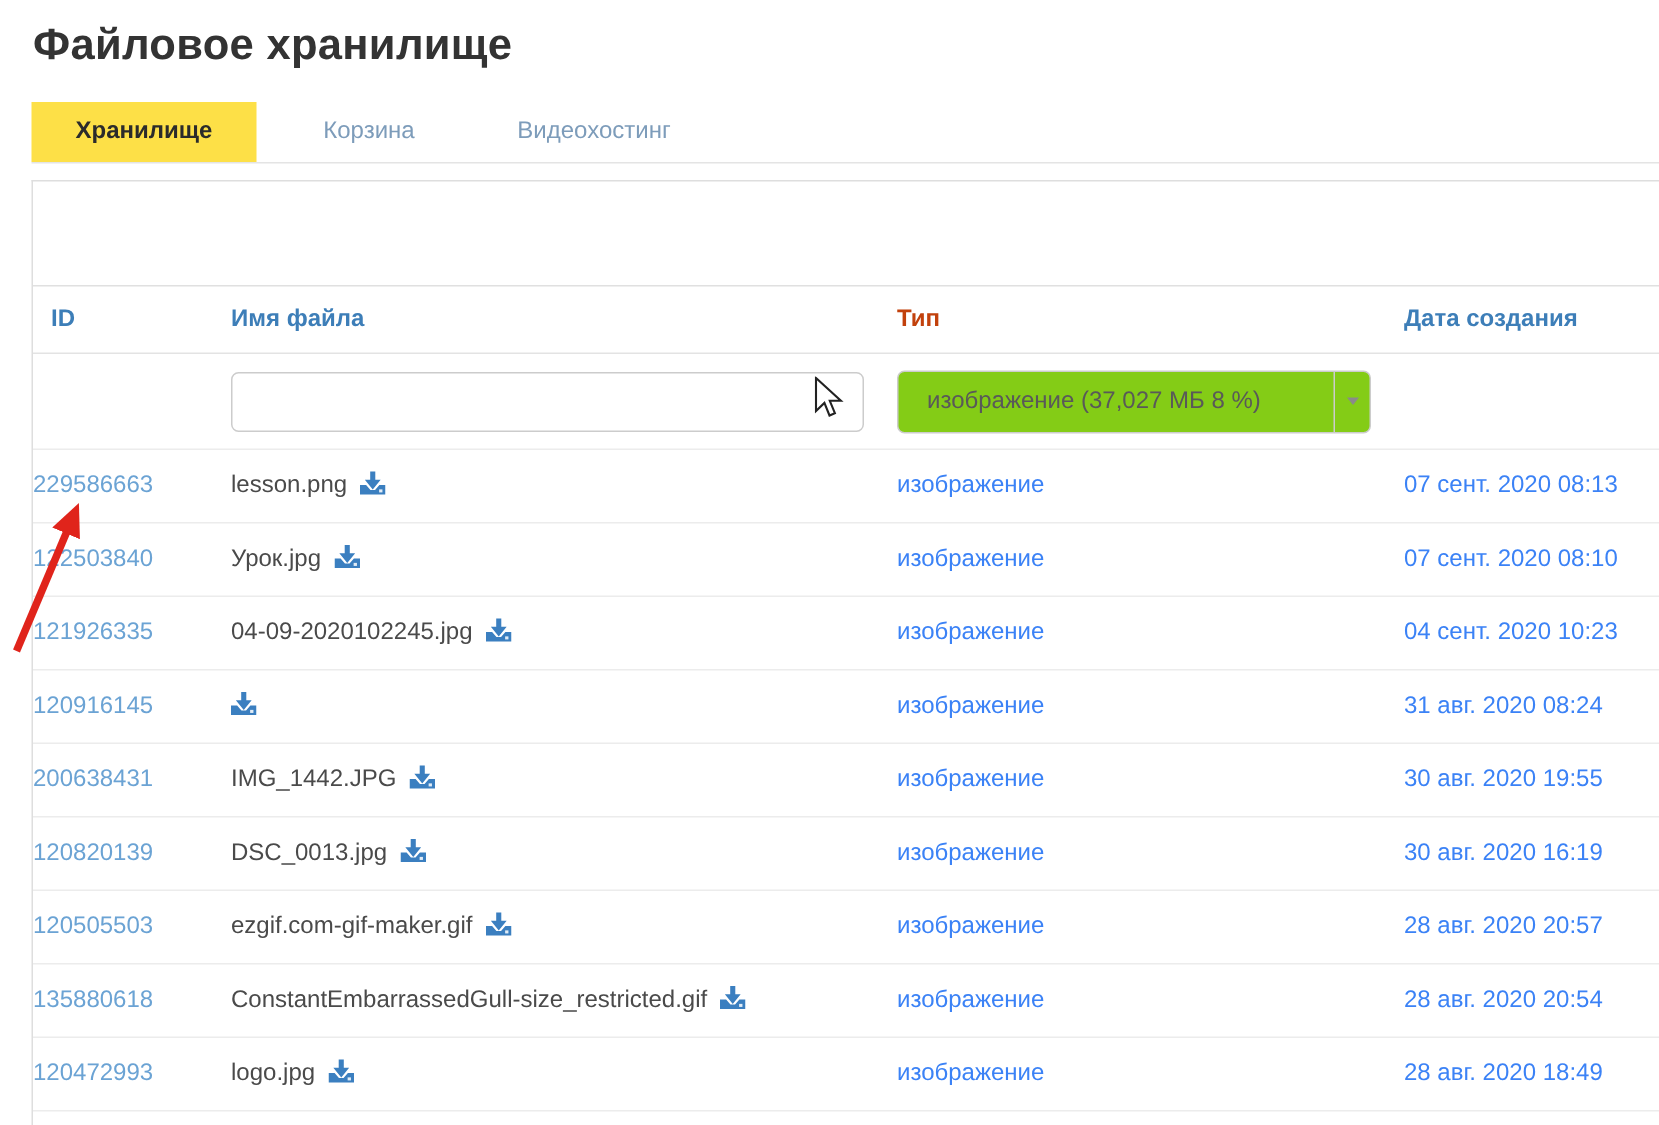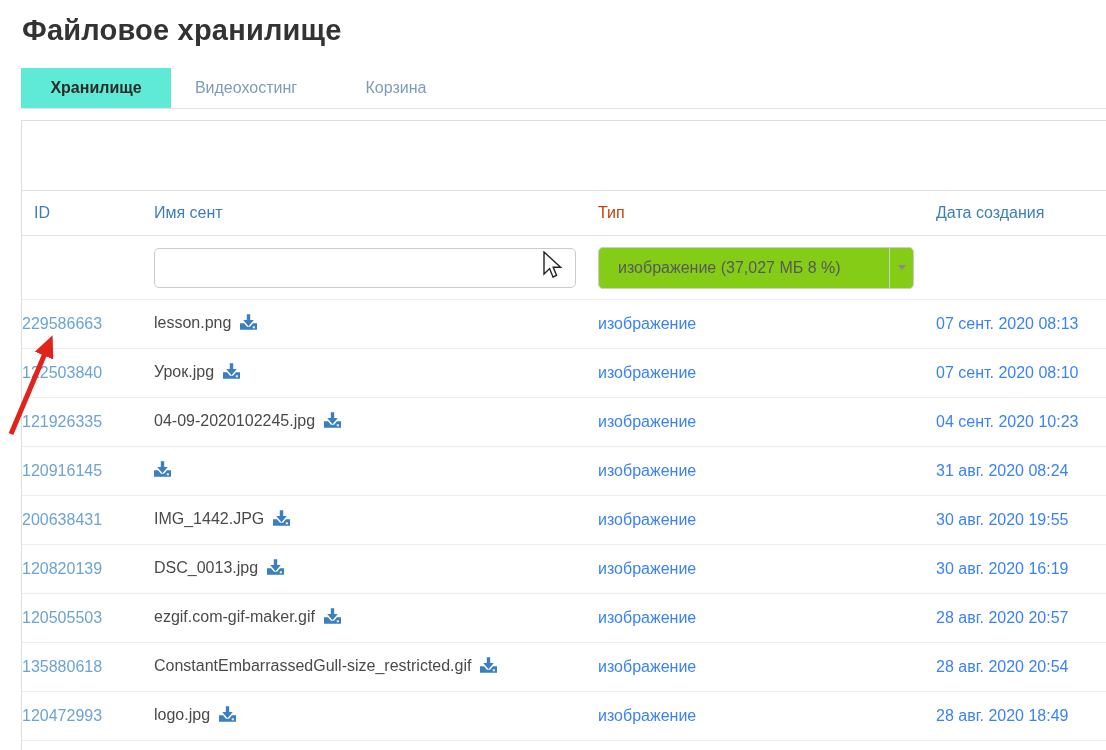--- a/index.html
+++ b/index.html
@@ -16,42 +16,42 @@
     margin:14px 0 0 1px;
     font-size:29px;font-weight:700;color:#333333;letter-spacing:.2px;
   }
 
   
   .tabs{margin-top:21px;display:flex;border-bottom:1px solid #e4e4e4;}
   .tab{
     width:150px;height:40px;line-height:40px;text-align:center;
     font-size:16px;color:#7d9cba;cursor:pointer;white-space:nowrap;
   }
-  .tab.active{background:#5eead4;color:#2b2b2b;font-weight:700;}
+  .tab.active{background:#fde047;color:#2b2b2b;font-weight:700;}
 
   
   .panel{
     margin-top:11px;width:1085px;height:700px;
     border-top:1px solid #dedede;border-left:1px solid #dedede;
     background:#fff;
   }
   .panel-spacer{height:69px;}
 
   
   table.files{width:100%;border-collapse:collapse;table-layout:fixed;}
   table.files th,table.files td{
     text-align:left;vertical-align:middle;padding:0;
     white-space:nowrap;overflow:visible;
   }
   col.c-id{width:132px;}
   col.c-name{width:444px;}
   col.c-type{width:338px;}
 
   tr.header-row{height:45px;border-top:1px solid #e0e0e0;border-bottom:1px solid #e3e3e3;}
-  tr.header-row th{font-size:16px;font-weight:400;}
+  tr.header-row th{font-size:16px;font-weight:700;}
   tr.header-row th.first{padding-left:12px;}
   .th-link{color:#3d7eb8;text-decoration:none;cursor:pointer;}
   .th-plain{color:#c2410c;}
 
   tr.filter-row{height:64px;border-bottom:1px solid #ececec;}
   .name-filter-input{
     width:422px;height:40px;border:1px solid #cccccc;border-radius:5px;
     font-size:16px;color:#555;padding:0 12px;box-sizing:border-box;
     outline:none;background:#fff;
   }
@@ -87,38 +87,38 @@
   #mouse-cursor{left:542px;top:251px;}
 </style>
 </head>
 <body>
 
 <div class="page">
   <h1 class="page-title">Файловое хранилище</h1>
 
   <div class="tabs">
     <div class="tab active">Хранилище</div>
+    <div class="tab">Корзина</div>
     <div class="tab">Видеохостинг</div>
-    <div class="tab">Корзина</div>
   </div>
 
   <div class="panel">
     <div class="panel-spacer"></div>
 
     <table class="files">
       <colgroup>
           <col class="c-id">
           <col class="c-name">
           <col class="c-type">
           <col class="c-date">
         </colgroup>
       <thead>
         <tr class="header-row">
           <th class="first"><a class="th-link">ID</a></th>
-          <th><a class="th-link">Имя сент</a></th>
+          <th><a class="th-link">Имя файла</a></th>
           <th><span class="th-plain">Тип</span></th>
           <th><a class="th-link">Дата создания</a></th>
         </tr>
         <tr class="filter-row">
           <td></td>
           <td>
             <input class="name-filter-input" type="text" value="" style="">
           </td>
           <td>
             <div class="type-select">

